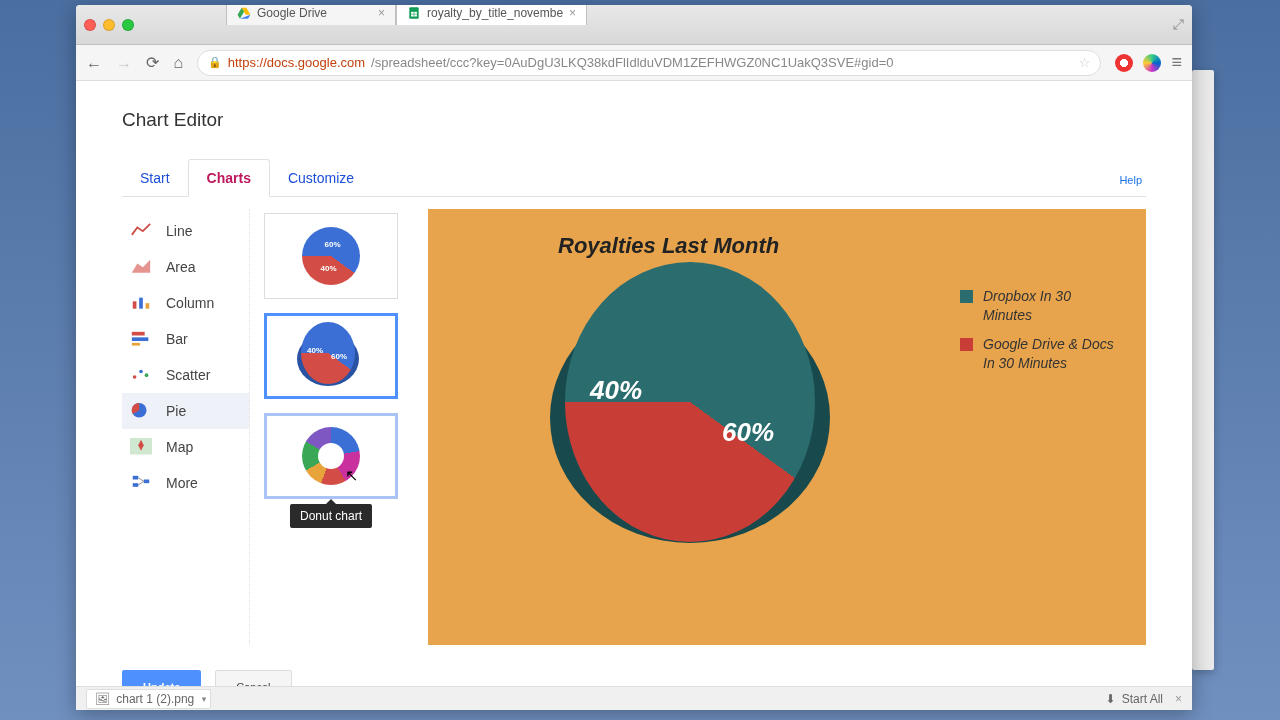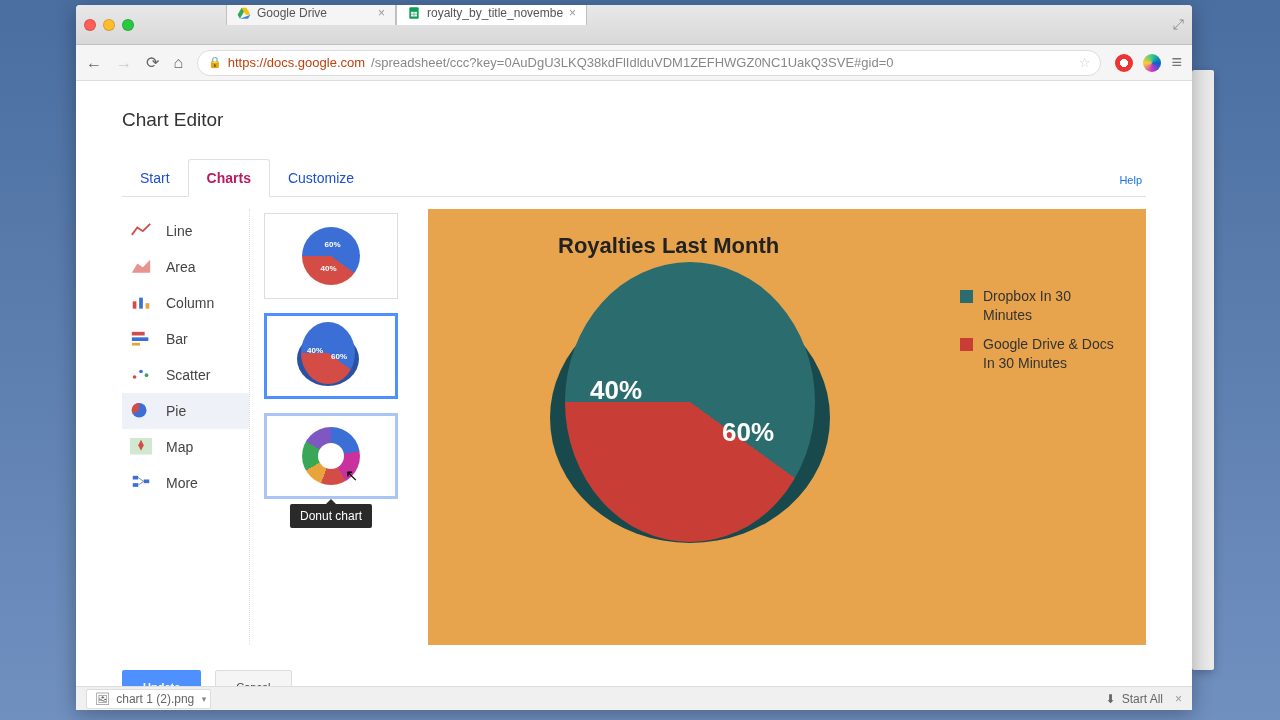--- a/index.html
+++ b/index.html
@@ -119,20 +119,21 @@
     content:"";position:absolute;top:-5px;left:50%;transform:translateX(-50%);
     border:5px solid transparent;border-bottom-color:#2a2a2a;border-top:none;
   }
 
   .preview {
     flex:1; margin-left:18px;
     background:#e8a44c;
     height:436px;
     padding: 24px 24px 10px 122px;
     position:relative;
+    font-style:italic;
   }
   .chart-title { font-size:22px; font-weight:bold; color:#222; margin-bottom: 18px; padding-left: 8px;}
   .pie-wrap { position: relative; width: 290px; height: 260px;}
   .pie-3d-bottom {
     position:absolute; left:0; top:16px; width:280px;height:250px;border-radius:50%;
     background: #184a4d;
   }
   .pie-3d-top {
     position:absolute; left:0; top:0; width:280px;height:250px;border-radius:50%;
     background: conic-gradient(#2b6d6e 0deg 216deg, #c83e36 216deg 360deg);

